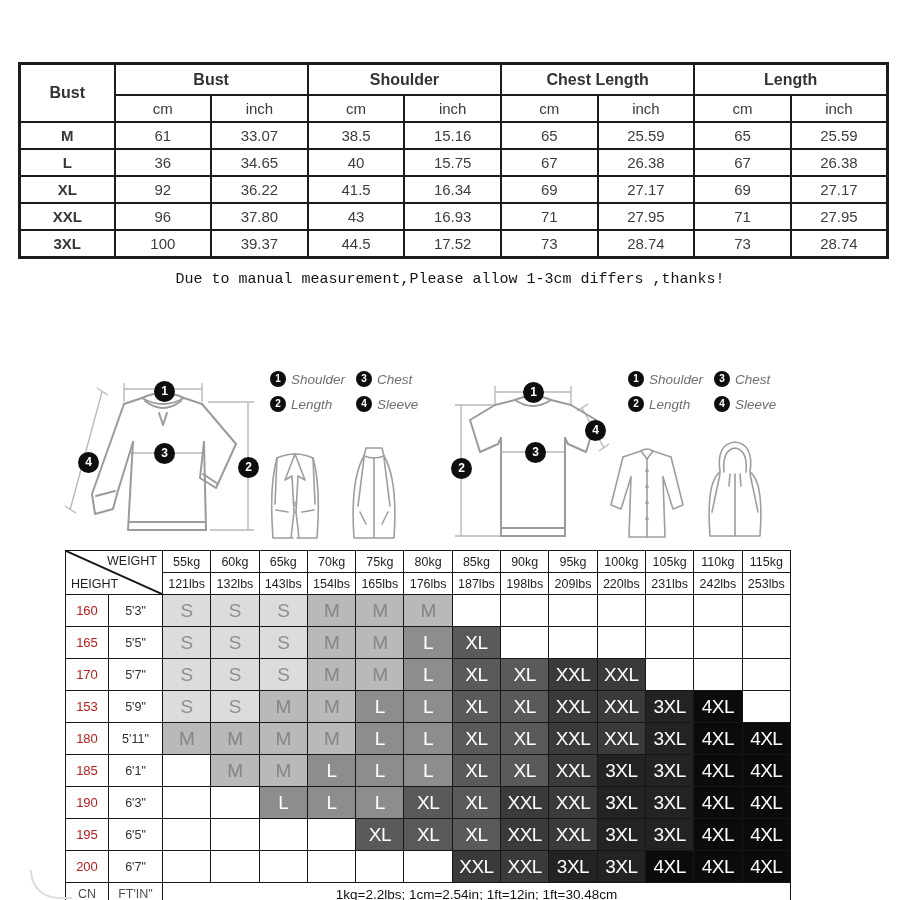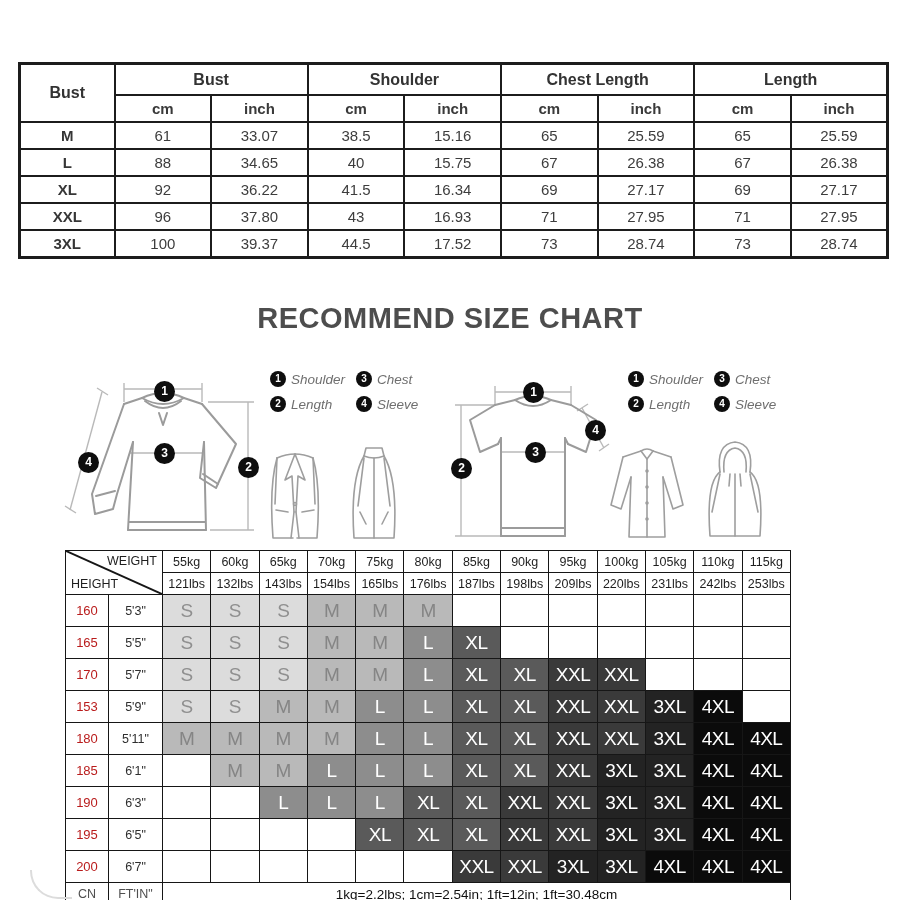--- a/index.html
+++ b/index.html
@@ -4,21 +4,21 @@
 <style>
   html,body{margin:0;padding:0;background:#fff;}
   .page{position:relative;width:900px;height:900px;background:#fff;overflow:hidden;
         font-family:"Liberation Sans",sans-serif;}
 
   
   .size-table{position:absolute;left:18px;top:62px;width:871px;border-collapse:collapse;
               table-layout:fixed;border:3px solid #1c1c1c;text-align:center;color:#3b3b3b;}
   .size-table th,.size-table td{border:2px solid #1c1c1c;padding:0;}
   .size-table thead .grp{height:29px;font-size:16px;font-weight:bold;color:#333;}
-  .size-table thead .unit{height:25px;font-size:15px;font-weight:bold;color:#3a3a3a;}
+  .size-table thead .unit{height:25px;font-size:15px;font-weight:normal;color:#3a3a3a;}
   .size-table .sizehead{font-size:16px;font-weight:bold;color:#333;}
   .size-table tbody td{height:25px;font-size:15px;font-weight:400;color:#3d3d3d;}
   .size-table tbody td.rowhead{font-weight:bold;color:#363636;}
 
   
   .note{position:absolute;left:0;top:271px;width:100%;text-align:center;
         font-family:"Liberation Mono","DejaVu Sans Mono",monospace;
         font-size:15px;color:#141414;}
   .title{position:absolute;left:0;top:302px;width:100%;text-align:center;margin:0;
          font-size:29px;font-weight:bold;color:#4d4d4d;letter-spacing:0.5px;}
@@ -104,21 +104,21 @@
           <td>33.07</td>
           <td>38.5</td>
           <td>15.16</td>
           <td>65</td>
           <td>25.59</td>
           <td>65</td>
           <td>25.59</td>
         </tr>
         <tr>
           <td class="rowhead">L</td>
-          <td>88</td>
+          <td>36</td>
           <td>34.65</td>
           <td>40</td>
           <td>15.75</td>
           <td>67</td>
           <td>26.38</td>
           <td>67</td>
           <td>26.38</td>
         </tr>
         <tr>
           <td class="rowhead">XL</td>
@@ -149,21 +149,21 @@
           <td>44.5</td>
           <td>17.52</td>
           <td>73</td>
           <td>28.74</td>
           <td>73</td>
           <td>28.74</td>
         </tr>
       </tbody>
   </table>
 
-  <h1 class="title">RECOMMEND SIZE CHART</h1>
+  <div class="note">Due to manual measurement,Please allow 1-3cm differs ,thanks!</div>
 
   <div class="diag-block left">
     <svg width="384" height="192" viewBox="0 0 384 192">
       <g class="dim">
         <path d="M 66 31 L 144 31"></path>
           <path d="M 66 25 L 66 44"></path>
           <path d="M 144 25 L 144 44"></path>
         <path d="M 72 95 L 145 95"></path>
         <path d="M 190 44 L 190 172"></path>
           <path d="M 150 44 L 196 44"></path>

